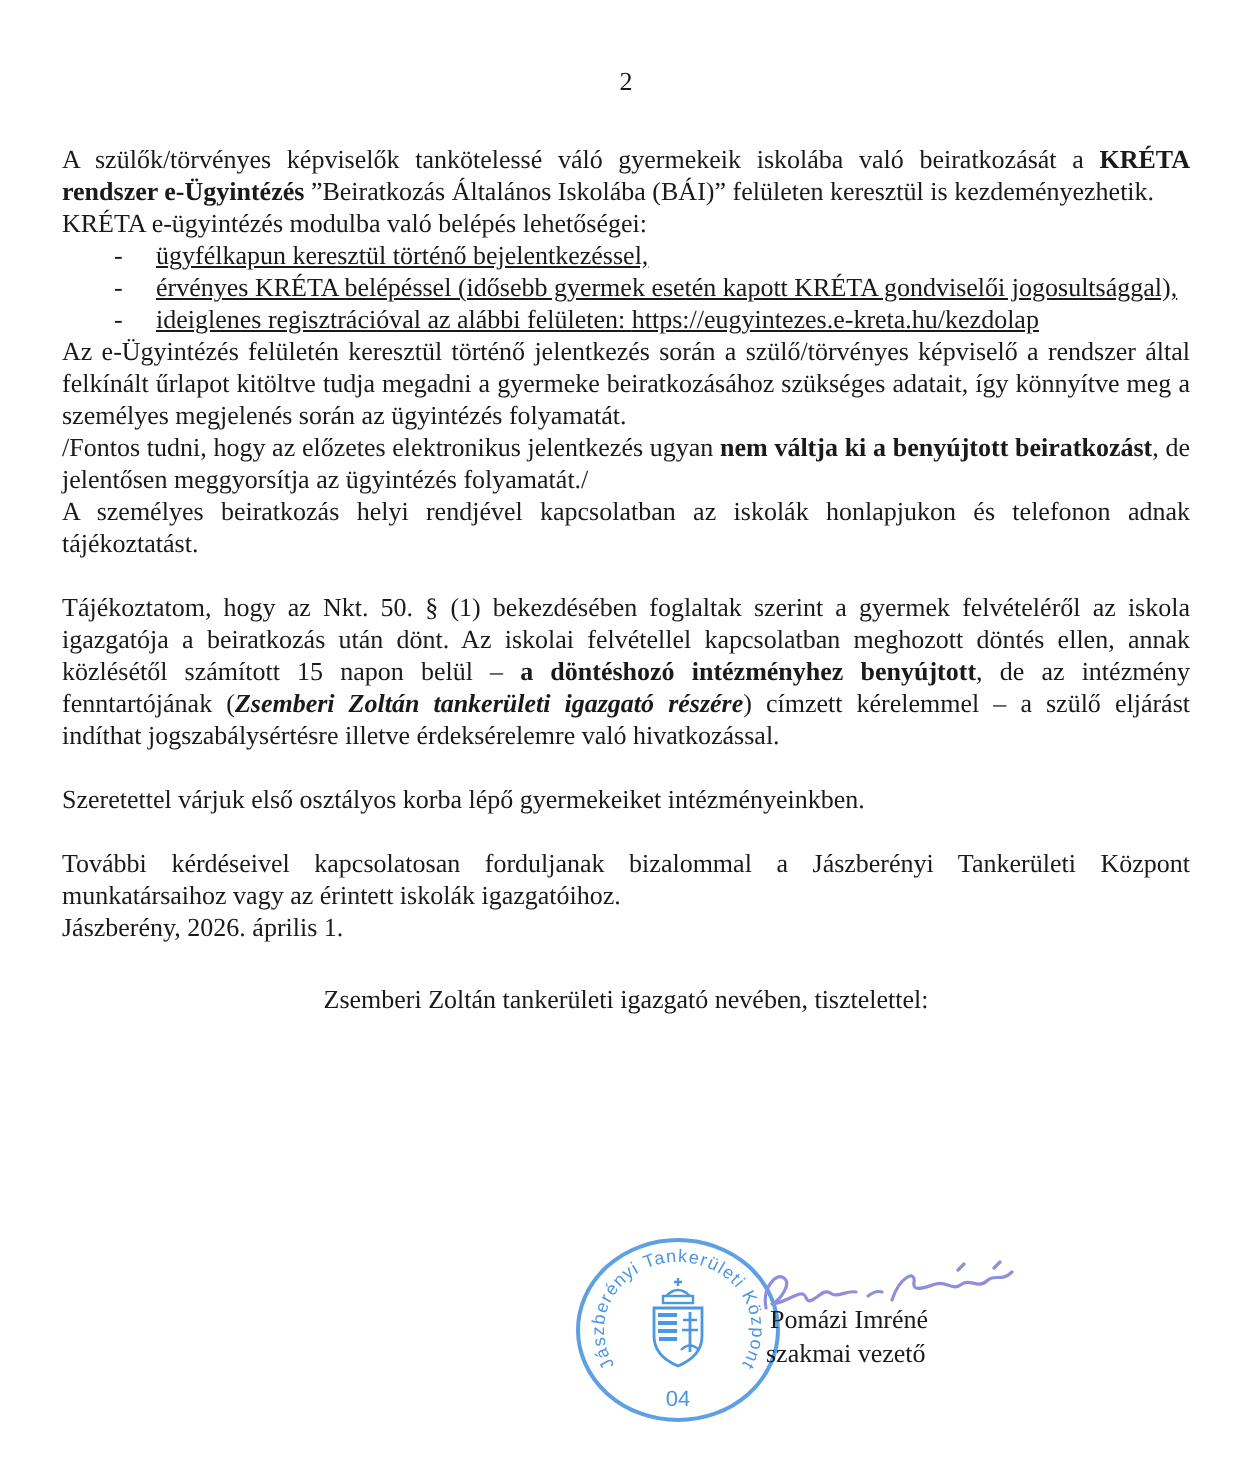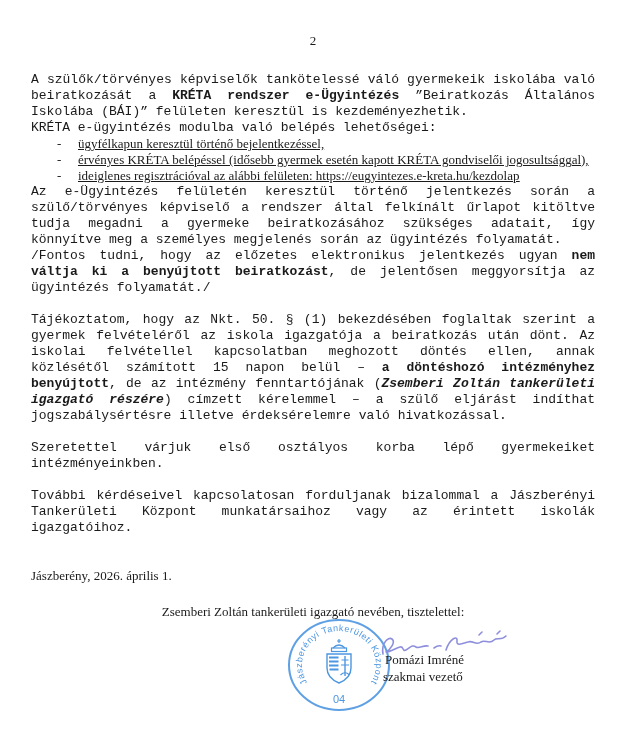--- a/index.html
+++ b/index.html
@@ -9,26 +9,26 @@
     width:626px; height:729px;
     margin:0 auto;
     background:var(--paper, #fff);
     font-family:"Liberation Serif", serif;
     font-size:13px; line-height:16px;
     color:var(--text, #1a1a1a);
     overflow:hidden;
   }
   .content { padding:33px 31px 0 31px; }
   .pagenum { text-align:center; margin-bottom:23px; }
-  .para { text-align:justify;font-family:Liberation Mono, monospace; }
+  .para { text-align:justify; }
   .gap1 { margin-top:16px; }
   .bullet-row { display:flex; }
   .bullet-dash { width:21px; margin-left:26px; flex:none; }
   .bullet-text { flex:1; text-align:justify;text-decoration:underline; }
-  .date-line { margin-top:32px; }
+  .date-line { }
   .closing-line { text-align:center; margin-top:20px; }
   .rb { font-weight:bold; }
   .ri { font-style:italic; }
   .rlink { text-decoration:underline; color:inherit; cursor:pointer; }
   
   .stamp-wrap { position:absolute; left:284px; top:617px; width:110px; height:100px; }
   .stamp-stroke { fill:none; stroke:var(--stamp_blue,#4d96e0); }
   .stamp-fill { fill:var(--stamp_blue,#4d96e0); stroke:none; }
   .stamp-ring-text { font-family:"Liberation Sans", sans-serif; font-size:9px; letter-spacing:0.6px; fill:var(--stamp_blue,#4d96e0); }
   .stamp-num { font-family:"Liberation Sans", sans-serif; font-size:11px; fill:var(--stamp_blue,#4d96e0); }
@@ -58,20 +58,21 @@
         <span class="bullet-text"><span>érvényes KRÉTA belépéssel (idősebb gyermek esetén kapott KRÉTA gondviselői jogosultsággal),</span></span>
       </div>
       <div class="bullet-row">
         <span class="bullet-dash">-</span>
         <span class="bullet-text"><span>ideiglenes regisztrációval az alábbi felületen: </span><span class="rlink">https://eugyintezes.e-kreta.hu/kezdolap</span></span>
       </div>
     </div>
 
     <div class="para"><span>Az e-Ügyintézés felületén keresztül történő jelentkezés során a szülő/törvényes képviselő a rendszer által felkínált űrlapot kitöltve tudja megadni a gyermeke beiratkozásához szükséges adatait, így könnyítve meg a személyes megjelenés során az ügyintézés folyamatát.</span></div>
     <div class="para"><span>/Fontos tudni, hogy az előzetes elektronikus jelentkezés ugyan </span><span class="rb">nem váltja ki a benyújtott beiratkozást</span><span>, de jelentősen meggyorsítja az ügyintézés folyamatát./</span></div>
+    <div class="para"><span>A személyes beiratkozás helyi rendjével kapcsolatban az iskolák honlapjukon és telefonon adnak tájékoztatást.</span></div>
 
     <div class="para gap1"><span>Tájékoztatom, hogy az Nkt. 50. § (1) bekezdésében foglaltak szerint a gyermek felvételéről az iskola igazgatója a beiratkozás után dönt. Az iskolai felvétellel kapcsolatban meghozott döntés ellen, annak közlésétől számított 15 napon belül – </span><span class="rb">a döntéshozó intézményhez benyújtott</span><span>, de az intézmény fenntartójának (</span><span class="rb ri">Zsemberi Zoltán tankerületi igazgató részére</span><span>) címzett kérelemmel – a szülő eljárást indíthat jogszabálysértésre illetve érdeksérelemre való hivatkozással.</span></div>
 
     <div class="para gap1"><span>Szeretettel várjuk első osztályos korba lépő gyermekeiket intézményeinkben.</span></div>
 
     <div class="para gap1"><span>További kérdéseivel kapcsolatosan forduljanak bizalommal a Jászberényi Tankerületi Központ munkatársaihoz vagy az érintett iskolák igazgatóihoz.</span></div>
 
     <div class="date-line">Jászberény, 2026. április 1.</div>
 
     <div class="closing-line">Zsemberi Zoltán tankerületi igazgató nevében, tisztelettel:</div>

